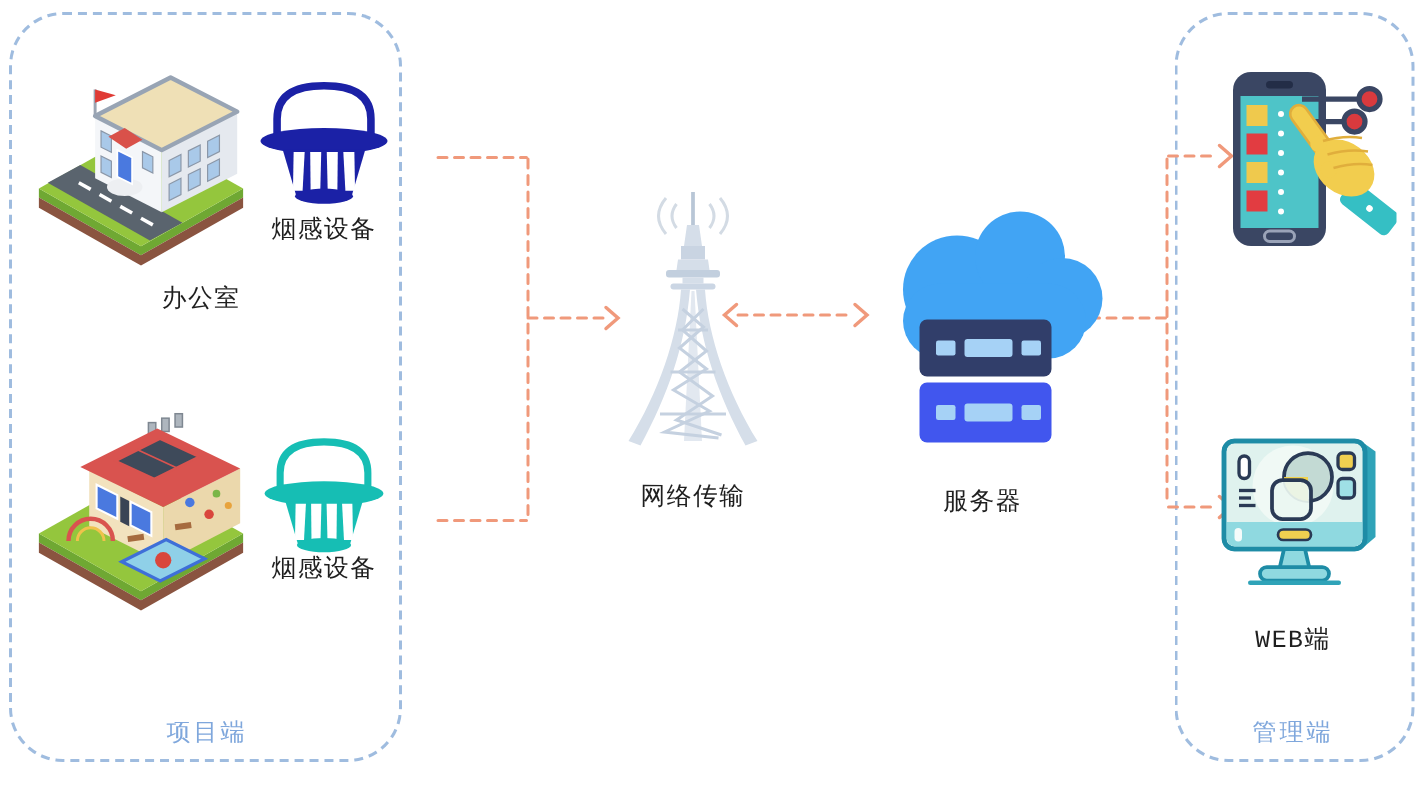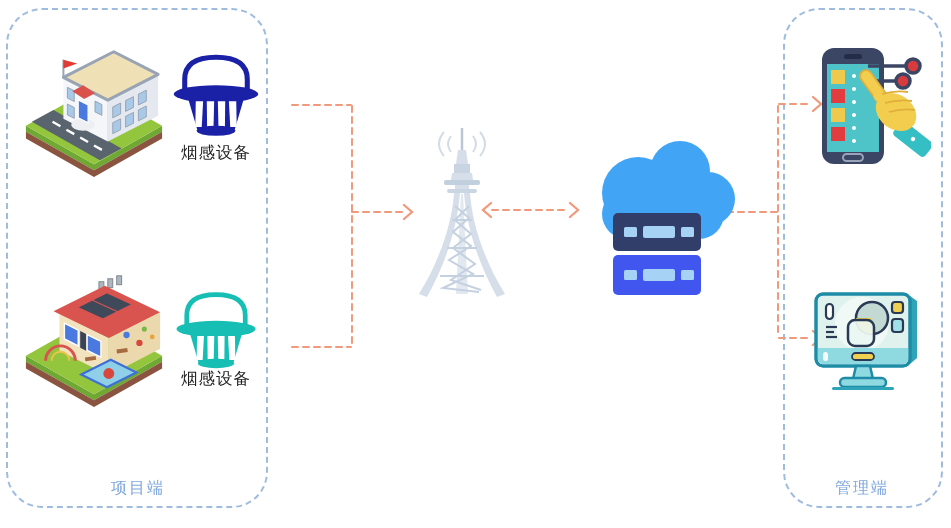--- a/index.html
+++ b/index.html
@@ -268,17 +268,21 @@
       <rect x="11" y="66" width="5" height="9" rx="2.5" fill="#F4FBFA"></rect>
       <rect x="40" y="67" width="22" height="7" rx="3.5" fill="#F0D050" stroke="#2A3A55" stroke-width="1.8"></rect>
       <rect x="4" y="8" width="94" height="72" rx="7" fill="none" stroke="#1E8CA6" stroke-width="3"></rect>
       <polygon points="44,80 58,80 61,93 41,93" fill="#8FD9E0" stroke="#1E8CA6" stroke-width="2.5"></polygon>
       <rect x="28" y="92" width="46" height="9" rx="4.5" fill="#8FD9E0" stroke="#1E8CA6" stroke-width="2.5"></rect>
       <rect x="20" y="101" width="62" height="3" rx="1.5" fill="#2FA3B8"></rect>
     </svg>
   </div>
 
   <div class="item-label" style="left:151px;top:142px;">烟感设备</div>
+  <div class="item-label" style="left:69px;top:188px;">办公室</div>
   <div class="item-label" style="left:151px;top:368px;">烟感设备</div>
+  <div class="item-label" style="left:397px;top:320px;">网络传输</div>
+  <div class="item-label" style="left:590px;top:323px;">服务器</div>
+  <div class="item-label" style="left:797px;top:415px;">WEB端</div>
   <div class="zone-label" style="left:78px;top:478px;">项目端</div>
   <div class="zone-label" style="left:802px;top:478px;">管理端</div>
 
 </div>
 
 </body></html>

